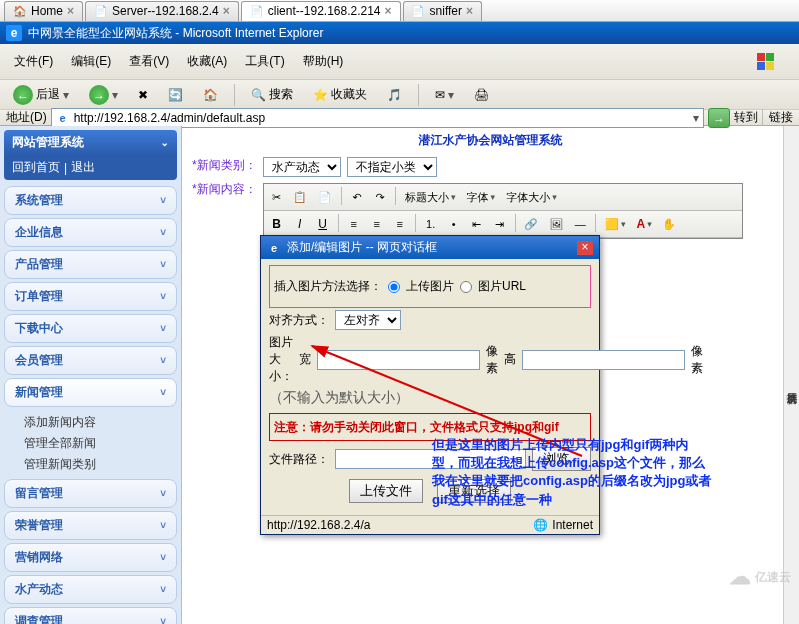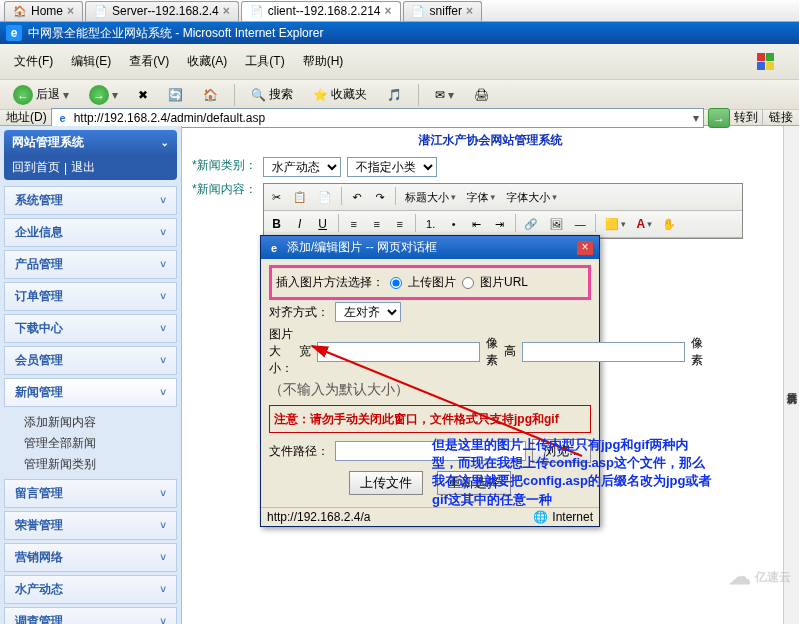--- a/index.html
+++ b/index.html
@@ -23,29 +23,29 @@
 .addrbar{height:16px;background:linear-gradient(#f2f1ea,#e4e2d8);display:flex;align-items:center;padding:0 6px;gap:4px;border-bottom:1px solid #aaa}
 .addrbar label{white-space:nowrap}
 .addr-input{flex:1;height:20px;border:1px solid #7f9db9;background:#fff;display:flex;align-items:center;padding:0 4px;gap:4px}
 .addr-input input{border:none;outline:none;flex:1;font-size:12px}
 .go-btn{width:22px;height:20px;background:linear-gradient(#8c8,#5a5);border:1px solid #393;border-radius:3px;color:#fff;text-align:center;line-height:18px;font-weight:bold}
 .content{display:flex;height:516px;background:#fff}
 .sidebar{width:182px;background:#dde8f7;border-right:1px solid #bbb;padding:4px}
 .side-head{background:linear-gradient(#3b7bd8,#2b5cab);color:#fff;padding:4px 8px;border-radius:4px 4px 0 0;display:flex;justify-content:space-between;align-items:center;font-weight:bold}
 .side-sub{background:#2b5cab;color:#fff;padding:4px 8px;border-radius:0 0 4px 4px;display:flex;gap:4px;align-items:center;margin-bottom:6px}
 .side-sub a{color:#fff;text-decoration:none}
-.side-item{background:linear-gradient(#f5f8fd,#e4ecf8);border:1px solid #b8cde8;border-radius:0;margin-bottom:3px;padding:5px 10px;color:#2b5cab;font-weight:bold;display:flex;justify-content:space-between;align-items:center;cursor:pointer}
+.side-item{background:linear-gradient(#f5f8fd,#e4ecf8);border:1px solid #b8cde8;border-radius:8px;margin-bottom:3px;padding:5px 10px;color:#2b5cab;font-weight:bold;display:flex;justify-content:space-between;align-items:center;cursor:pointer}
 .side-item.active{background:linear-gradient(#fff,#eef3fb)}
 .chev{color:#4a7ac8;font-size:10px}
 .side-children{padding:2px 0 4px 20px}
 .side-children div{padding:2px 0;color:#333;cursor:pointer}
 .main{flex:1;position:relative;overflow:hidden}
 .page-title{color:#1030c0;font-weight:bold;text-align:center;padding:6px 0}
 .form-row{display:flex;padding:2px 10px;gap:6px;align-items:flex-start}
-.form-row .lab2{color:#0f766e}
+.form-row .lab2{color:#6d28d9}
 .sel{border:1px solid #7f9db9;height:20px;padding:0 4px;background:#fff}
 .editor{border:1px solid #888;margin:2px 0 0 0;width:480px;background:#f0f0f0}
 .editor-tb{display:flex;flex-wrap:wrap;padding:3px;gap:3px;border-bottom:1px solid #bbb;background:linear-gradient(#f7f7f5,#e9e9e5)}
 .etb{min-width:20px;height:20px;border:1px solid transparent;display:flex;align-items:center;justify-content:center;cursor:pointer;padding:0 3px;font-size:11px}
 .etb.dd2::after{content:"▾";font-size:9px;margin-left:2px;color:#555}
 .etb-sep{width:1px;height:18px;background:#bbb;margin:0 2px}
 .dialog{position:absolute;left:78px;top:109px;width:340px;background:#ece9d8;border:1px solid #0a246a;box-shadow:2px 2px 6px rgba(0,0,0,.4)}
 .dlg-title{background:linear-gradient(#3b7bd8,#0a5bb8);color:#fff;padding:3px 6px;display:flex;align-items:center;gap:6px}
 .dlg-title .x{margin-left:auto;width:16px;height:14px;background:#d44;color:#fff;text-align:center;line-height:13px;cursor:pointer}
 .dlg-body{padding:6px 8px 10px 8px}
@@ -285,21 +285,21 @@
       </div>
     </div>
 
     <div class="dialog">
       <div class="dlg-title">
         <span class="ie-s" style="color:#fff">e</span>
         <span>添加/编辑图片 -- 网页对话框</span>
         <span class="x">×</span>
       </div>
       <div class="dlg-body">
-        <div class="row" style="border:3px solid #ec4899;padding:6px 4px">
+        <div class="row" style="border:1px solid #ec4899;padding:12px 4px">
           <span>插入图片方法选择：</span>
           <input type="radio" class="radio" checked="" style="">
             <span>上传图片</span>
           <input type="radio" class="radio" style="">
             <span>图片URL</span>
         </div>
         <div class="row">
           <span>对齐方式：</span>
           <select class="sel"><option>左对齐</option></select>
         </div>

